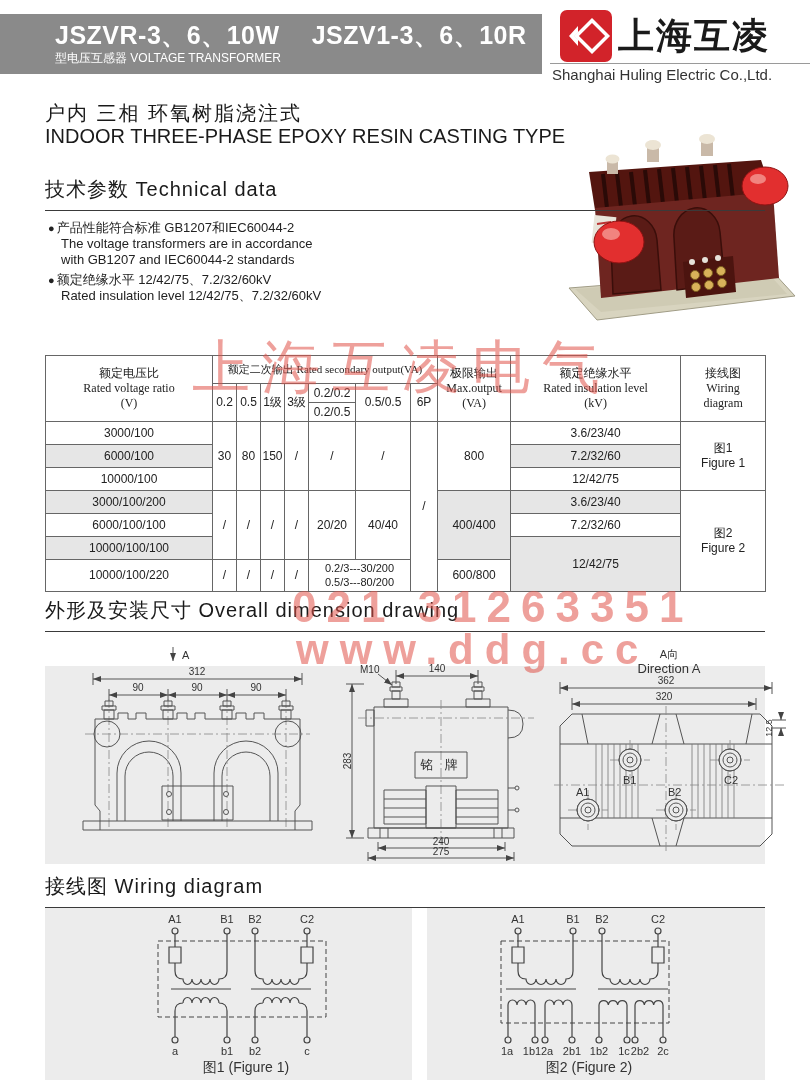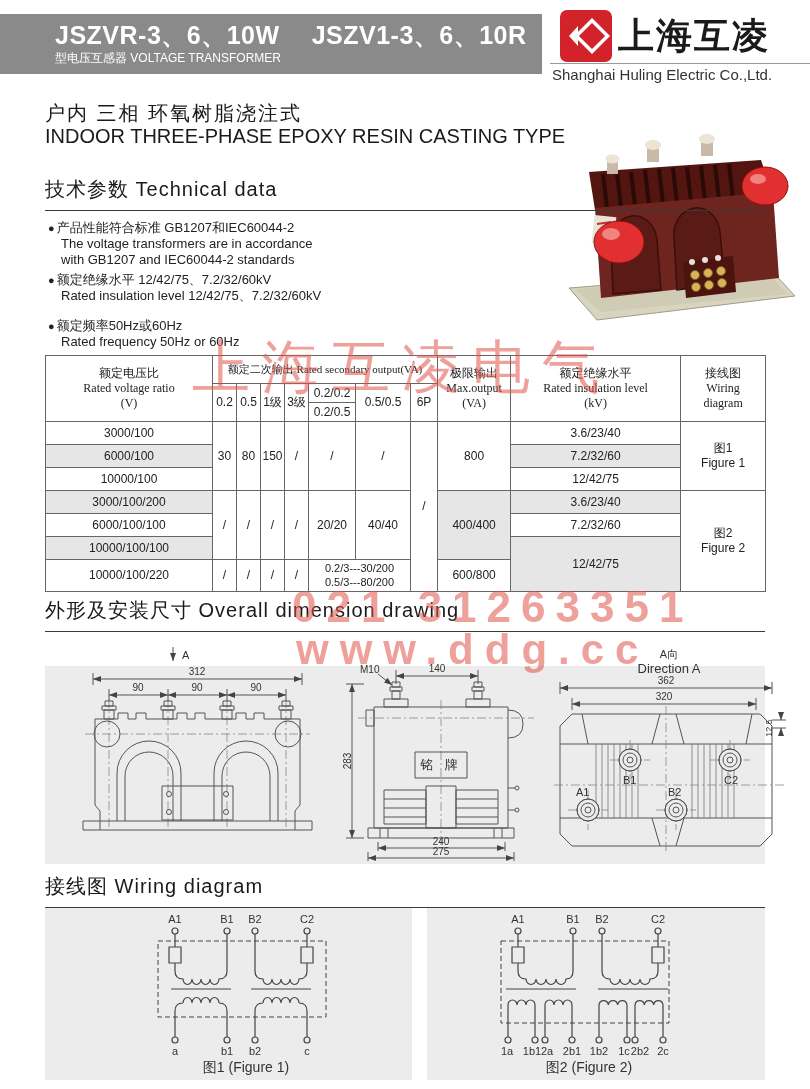--- a/index.html
+++ b/index.html
@@ -137,24 +137,20 @@
   <div class="sec-head" style="top:176px;">技术参数 Technical data</div>
 
   <div class="bullet" style="top:220px;">
     <div><span class="dot">●</span><span>产品性能符合标准 GB1207和IEC60044-2</span></div>
     <div class="en">The voltage transformers are in accordance</div>
     <div class="en">with GB1207 and IEC60044-2 standards</div>
   </div>
   <div class="bullet" style="top:272px;">
     <div><span class="dot">●</span><span>额定绝缘水平 12/42/75、7.2/32/60kV</span></div>
     <div class="en">Rated insulation level 12/42/75、7.2/32/60kV</div>
-  </div>
-  <div class="bullet" style="top:318px;">
-    <div><span class="dot">●</span><span>额定频率50Hz或60Hz</span></div>
-    <div class="en">Rated frequency 50Hz or 60Hz</div>
   </div>
 
   <div class="wm wm-brand">上海互凌电气</div>
   <div class="wm wm-phone">021 31263351</div>
   <div class="wm wm-site">www.ddg.cc</div>
 
   <table class="spec">
     <colgroup>
       <col style="width:167px">
         <col style="width:24px">

